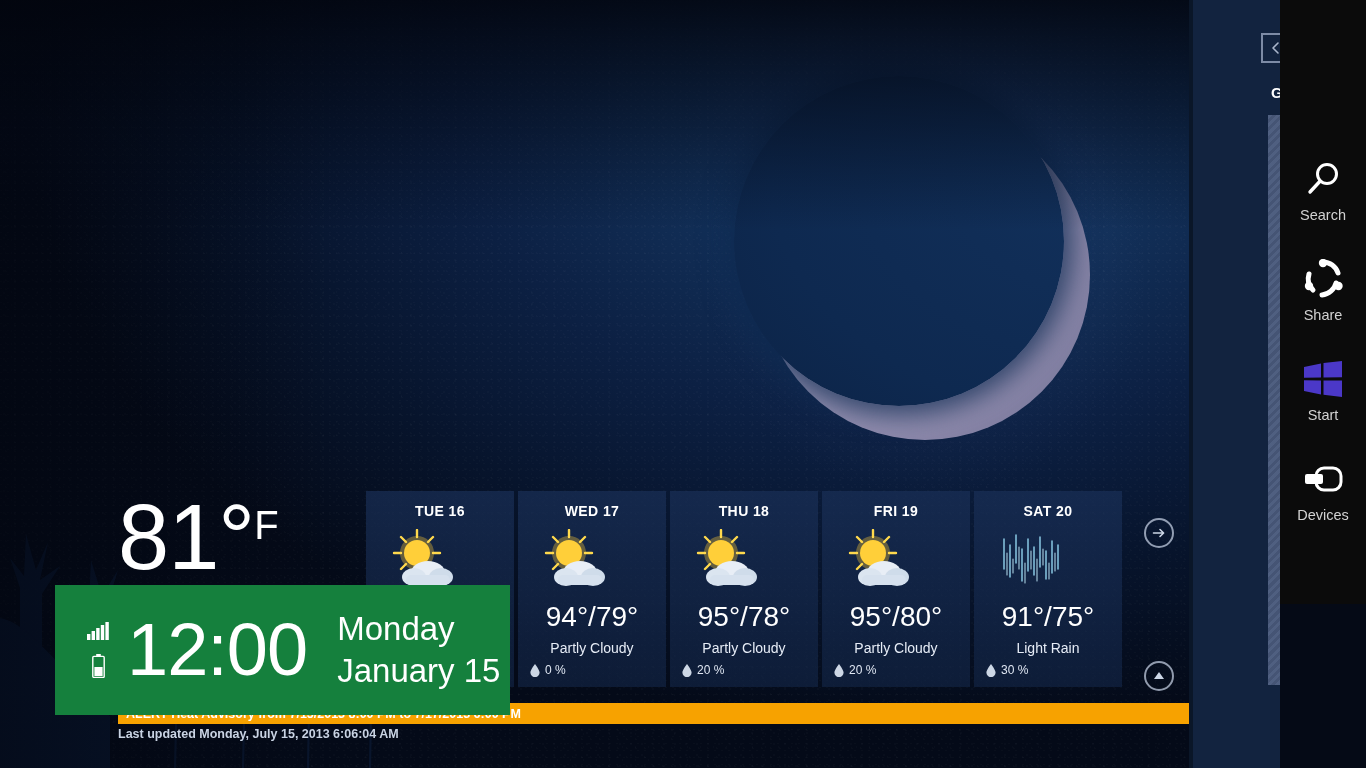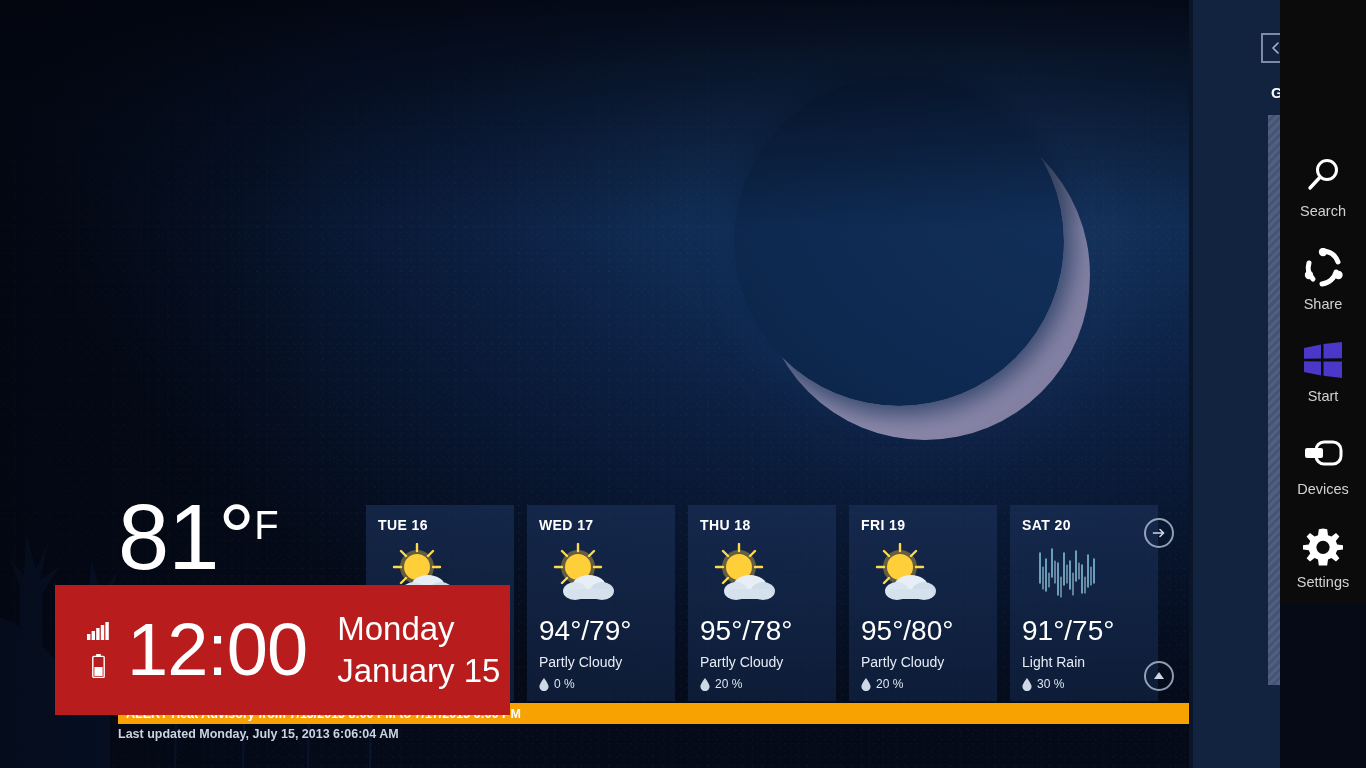--- a/index.html
+++ b/index.html
@@ -85,21 +85,21 @@
     color:#fff; font-weight: 200; font-size: 92px; line-height: .92;
     letter-spacing: -1px; white-space: nowrap;
   }
   .cur-temp .unit { font-size: 40px; vertical-align: top; position:relative; top: 12px; letter-spacing:0; }
   .cur-cond-row { display:flex; align-items:center; gap:8px; margin-top: 14px; }
   .cur-cond { color:#fff; font-weight:200; font-size: 31px; line-height: 1; }
   .cur-feels { color:#e9eef7; font-size: 16px; margin-top: 10px; font-weight: 300; }
   .cur-tz { color:#e9eef7; font-size: 13px; font-weight: bold; margin-top: 6px; letter-spacing:.4px;}
 
   
-  .forecast { position: absolute; left: 366px; top: 505px; display:flex; gap: 13px; }
+  .forecast { position: absolute; left: 366px; top: 491px; display:flex; gap: 4px; text-align: center; }
   .fc-card {
     width: 148px; height: 196px;
     background: linear-gradient(180deg, rgba(26,48,88,.68) 0%, rgba(19,38,72,.62) 100%);
     padding: 12px 12px 0 12px; position: relative;
   }
   .fc-day { color:#fff; font-size: 14px; font-weight: bold; letter-spacing:.4px; }
   .fc-icon { height: 74px; display:flex; align-items:center; justify-content:flex-start;
              padding-left: 8px; margin-top: 4px; }
   .fc-temp { color:#fff; font-weight: 300; font-size: 28px; line-height:1; margin-top: 6px; white-space: nowrap;}
   .fc-cond { color:#e6ecf6; font-size: 14px; margin-top: 9px; font-weight: 300; }
@@ -120,21 +120,21 @@
     background: #f7a200; display:flex; align-items:center; padding-left: 8px; overflow:hidden;
   }
   .alert-text { color:#ffffff; font-size: 12.5px; font-weight: bold; white-space: nowrap; }
   .last-updated {
     position:absolute; left: 118px; top: 727px; color:#c9d3e3; font-size: 12.5px; font-weight: 700;
   }
 
   
   .clock-overlay {
     position:absolute; left: 55px; top: 585px; width: 455px; height: 130px;
-    background: #b91c1c; display:flex; align-items:center; padding-left: 30px; gap: 16px;
+    background: #15803d; display:flex; align-items:center; padding-left: 30px; gap: 16px;
     z-index: 40;
   }
   .status-icons { display:flex; flex-direction:column; gap: 14px; align-items:center; width: 26px; }
   .clock-time {
     color:#fff; font-weight: 200; font-size: 74px; line-height: 1; letter-spacing: -1px;
   }
   .clock-date { color:#fff; font-weight: 300; font-size: 33px; line-height: 1.28; margin-left: 14px; }
 
   
   .snap-panel {
@@ -432,24 +432,15 @@
     <div class="charm">
       <div class="charm-ico">
         <svg width="42" height="28" viewBox="0 0 42 28">
           <rect x="14" y="3" width="25" height="22" rx="8" fill="none" stroke="#ffffff" stroke-width="3"></rect>
           <rect x="3" y="9" width="18" height="10" rx="2" fill="#ffffff"></rect>
         </svg>
       </div>
       <div class="charm-label">Devices</div>
     </div>
 
-    <div class="charm">
-      <div class="charm-ico">
-        <svg width="40" height="40" viewBox="0 0 40 40">
-          <path fill="#ffffff" d="M20 2.6 L24.2 3.2 L25 9.2 L28.4 10.6 L33 7 L36.4 10.4 L32.8 15 L34.2 18.4 L40.2 19.2 L40.2 23.4 L34.2 24.2 L32.8 27.6 L36.4 32.2 L33 35.6 L28.4 32 L25 33.4 L24.2 39.4 L20 39.4 L15.8 39.4 L15 33.4 L11.6 32 L7 35.6 L3.6 32.2 L7.2 27.6 L5.8 24.2 L-0.2 23.4 L-0.2 19.2 L5.8 18.4 L7.2 15 L3.6 10.4 L7 7 L11.6 10.6 L15 9.2 L15.8 3.2 Z"></path>
-          <circle cx="20" cy="21.3" r="6.6" fill="#0b0b0b"></circle>
-        </svg>
-      </div>
-      <div class="charm-label">Settings</div>
-    </div>
   </div>
 
 </div>
 
 </body></html>

